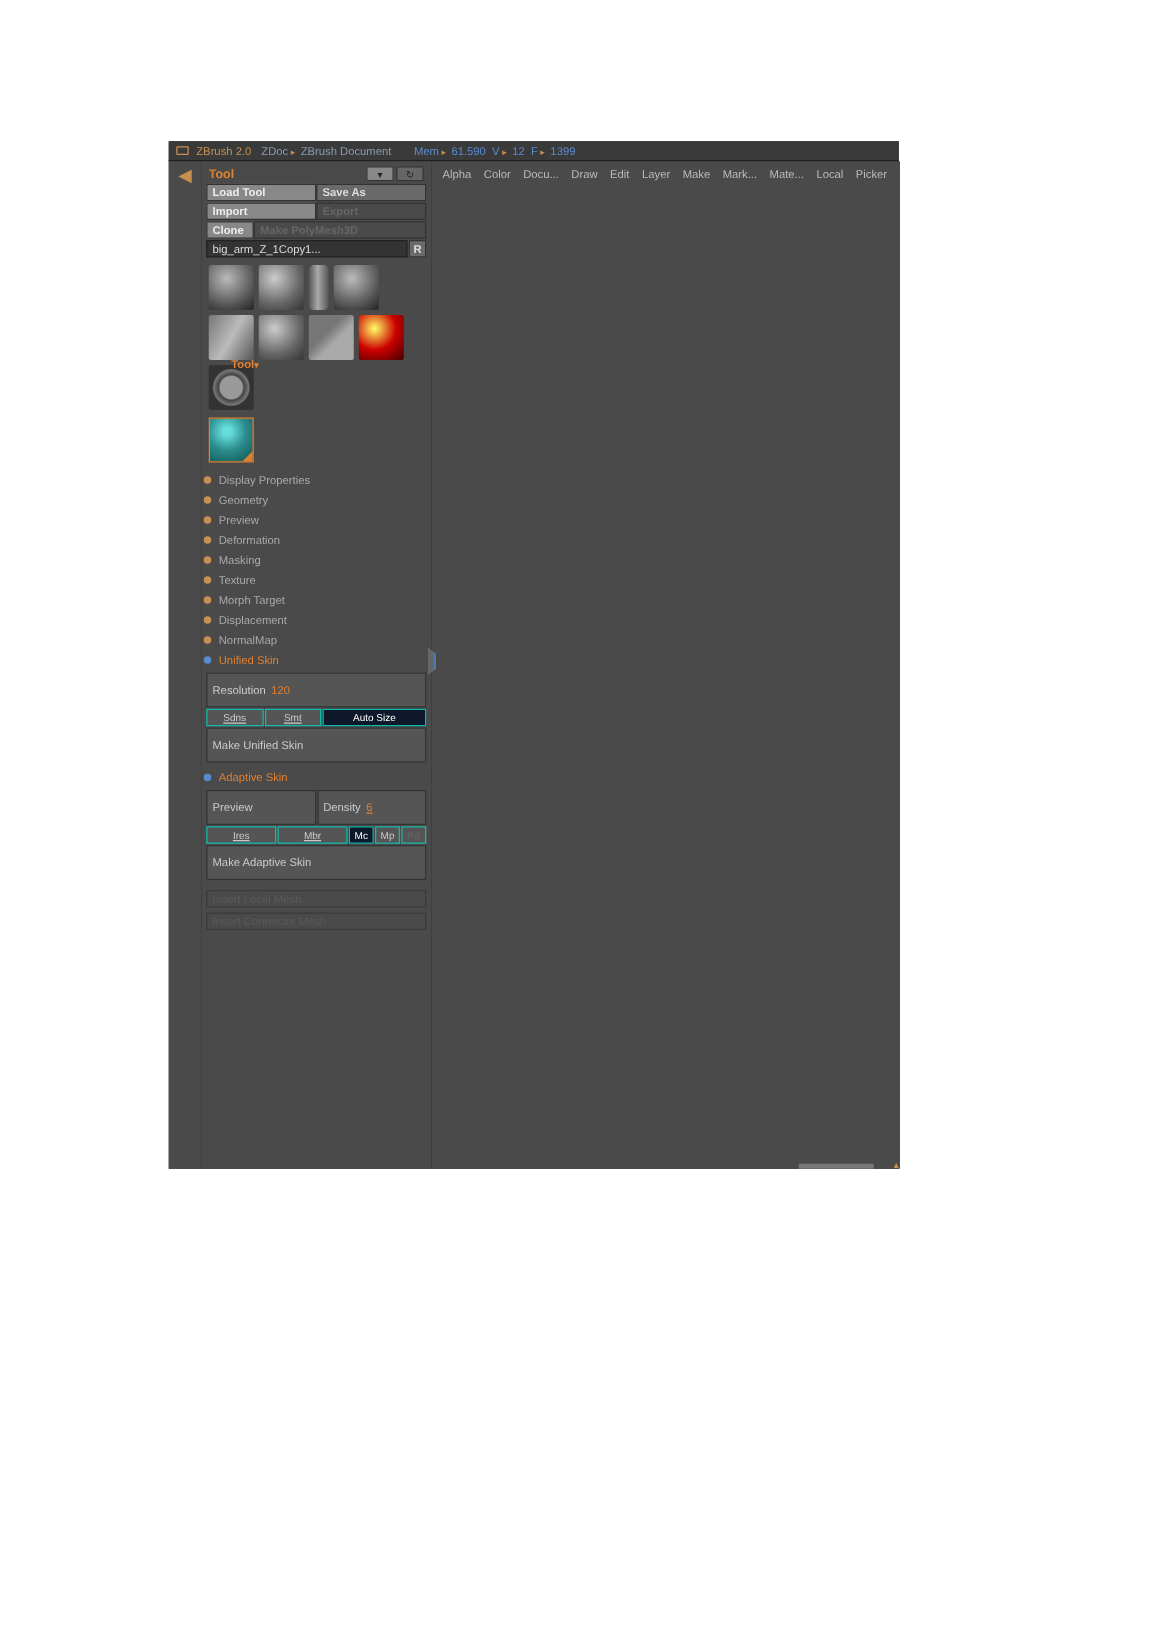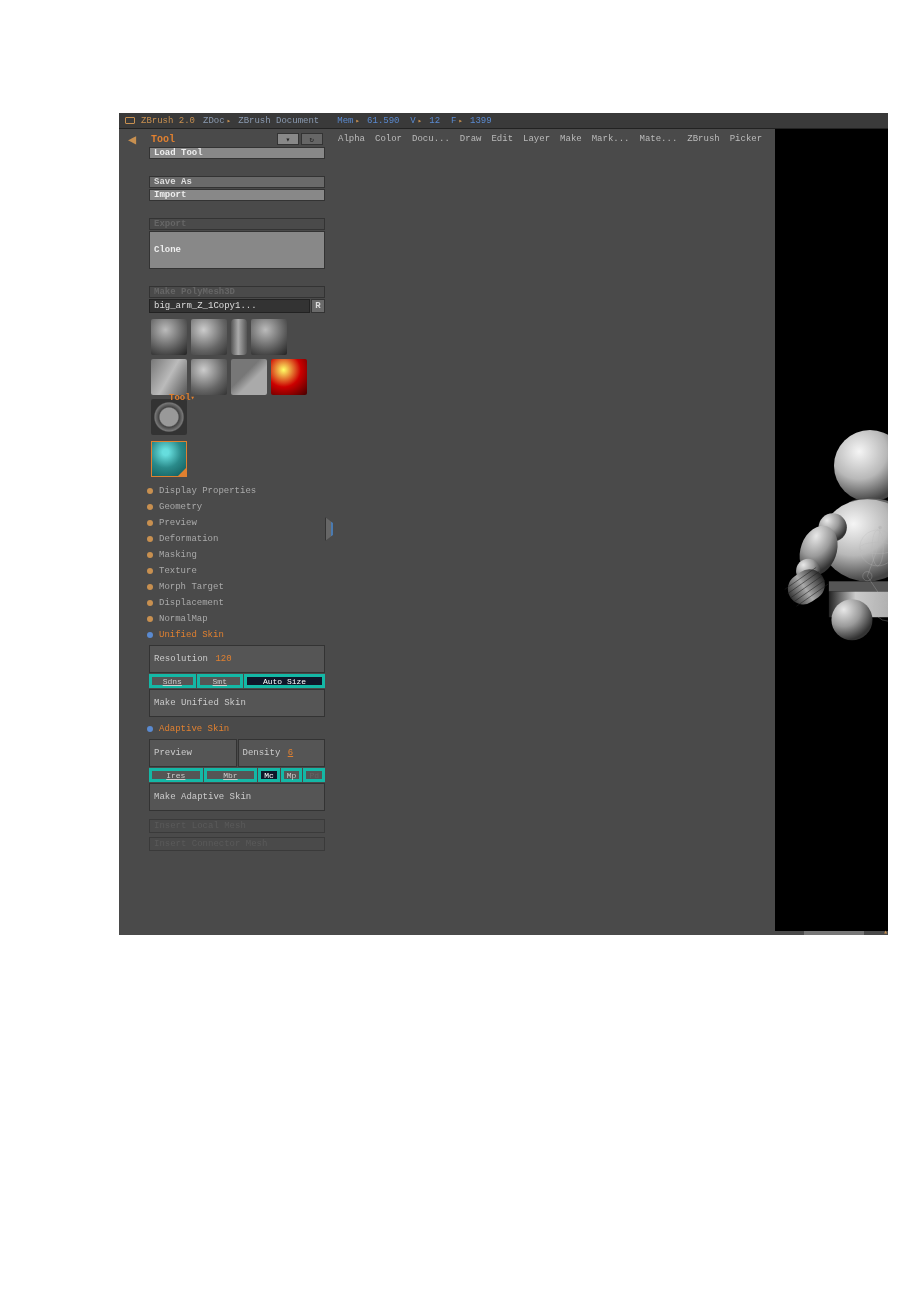--- a/index.html
+++ b/index.html
@@ -5,28 +5,27 @@
   * { box-sizing: border-box; margin: 0; padding: 0; }
   body {
     font-family: Verdana, Arial, sans-serif;
     background: #fff;
     width: 920px;
     height: 1302px;
     position: relative;
   }
   .app {
     position: absolute;
-    left: 119px;
+    left: 135px;
     top: 113px;
-    width: 769px;
+    width: 584px;
     height: 822px;
     background: #1a1a1a;
     display: flex;
     flex-direction: column;
-    font-family: Liberation Mono, monospace;
   }
   .titlebar {
     height: 16px;
     background: #3a3a3a;
     display: flex;
     align-items: center;
     font-size: 9px;
     color: #c89050;
     border-bottom: 1px solid #222;
   }
@@ -90,21 +89,21 @@
   }
   .hdr-btn {
     width:22px; height:12px;
     background:#666;
     border:1px solid #333;
     display:flex;align-items:center;justify-content:center;
     color:#222;font-size:8px;
   }
   .hdr-btn.minimize { background:#888; }
   .hdr-btn.close { background:#666; }
-  .btn-row { display:flex; gap:17px; margin-bottom:1px;flex-direction:column; }
+  .btn-row { display:flex; gap:0; margin-bottom:1px; }
   .zbtn {
     background:#6a6a6a;
     border:1px solid #333;
     color:#ddd;
     font-size:9px;
     font-weight:bold;
     height:14px;
     display:flex;align-items:center;
     padding:0 4px;
     flex:1;
@@ -194,21 +193,21 @@
     padding:13px 4px;
     font-size:9px;
     color:#ccc;
     flex:1;
     position:relative;
   }
   .slider-btn .val { color:#e08030; margin-left:2px; }
   .slider-btn .uline { text-decoration:underline; }
   .mini-row { display:flex; gap:1px; }
   .mini-btn {
-    background:#555; border:3px solid #14b8a6;
+    background:#555; border:1px solid #14b8a6;
     font-size:8px; color:#ccc;
     height:14px;
     flex:1;
     display:flex;align-items:center;justify-content:center;
     padding:0 3px;
   }
   .mini-btn.orange { background:#0f172a; color:#fff; }
   .mini-btn .uline { text-decoration:underline; }
   .mini-btn.dim { color:#666; }
   .resize-handle {
@@ -460,21 +459,21 @@
       <div class="menu-bar">
         <span class="menu-item">Alpha</span>
         <span class="menu-item">Color</span>
         <span class="menu-item">Docu...</span>
         <span class="menu-item">Draw</span>
         <span class="menu-item">Edit</span>
         <span class="menu-item">Layer</span>
         <span class="menu-item">Make</span>
         <span class="menu-item">Mark...</span>
         <span class="menu-item">Mate...</span>
-        <span class="menu-item">ZBrush</span>
+        <span class="menu-item">Local</span>
         <span class="menu-item">Picker</span>
       </div>
       <div class="viewport">
         <div class="canvas">
           <svg class="model-svg" viewBox="0 0 440 780">
             <defs>
               <radialGradient id="sphg" cx="35%" cy="30%" r="70%">
                 <stop offset="0%" stop-color="#f5f5f5"></stop>
                 <stop offset="55%" stop-color="#b8b8b8"></stop>
                 <stop offset="100%" stop-color="#444"></stop>

